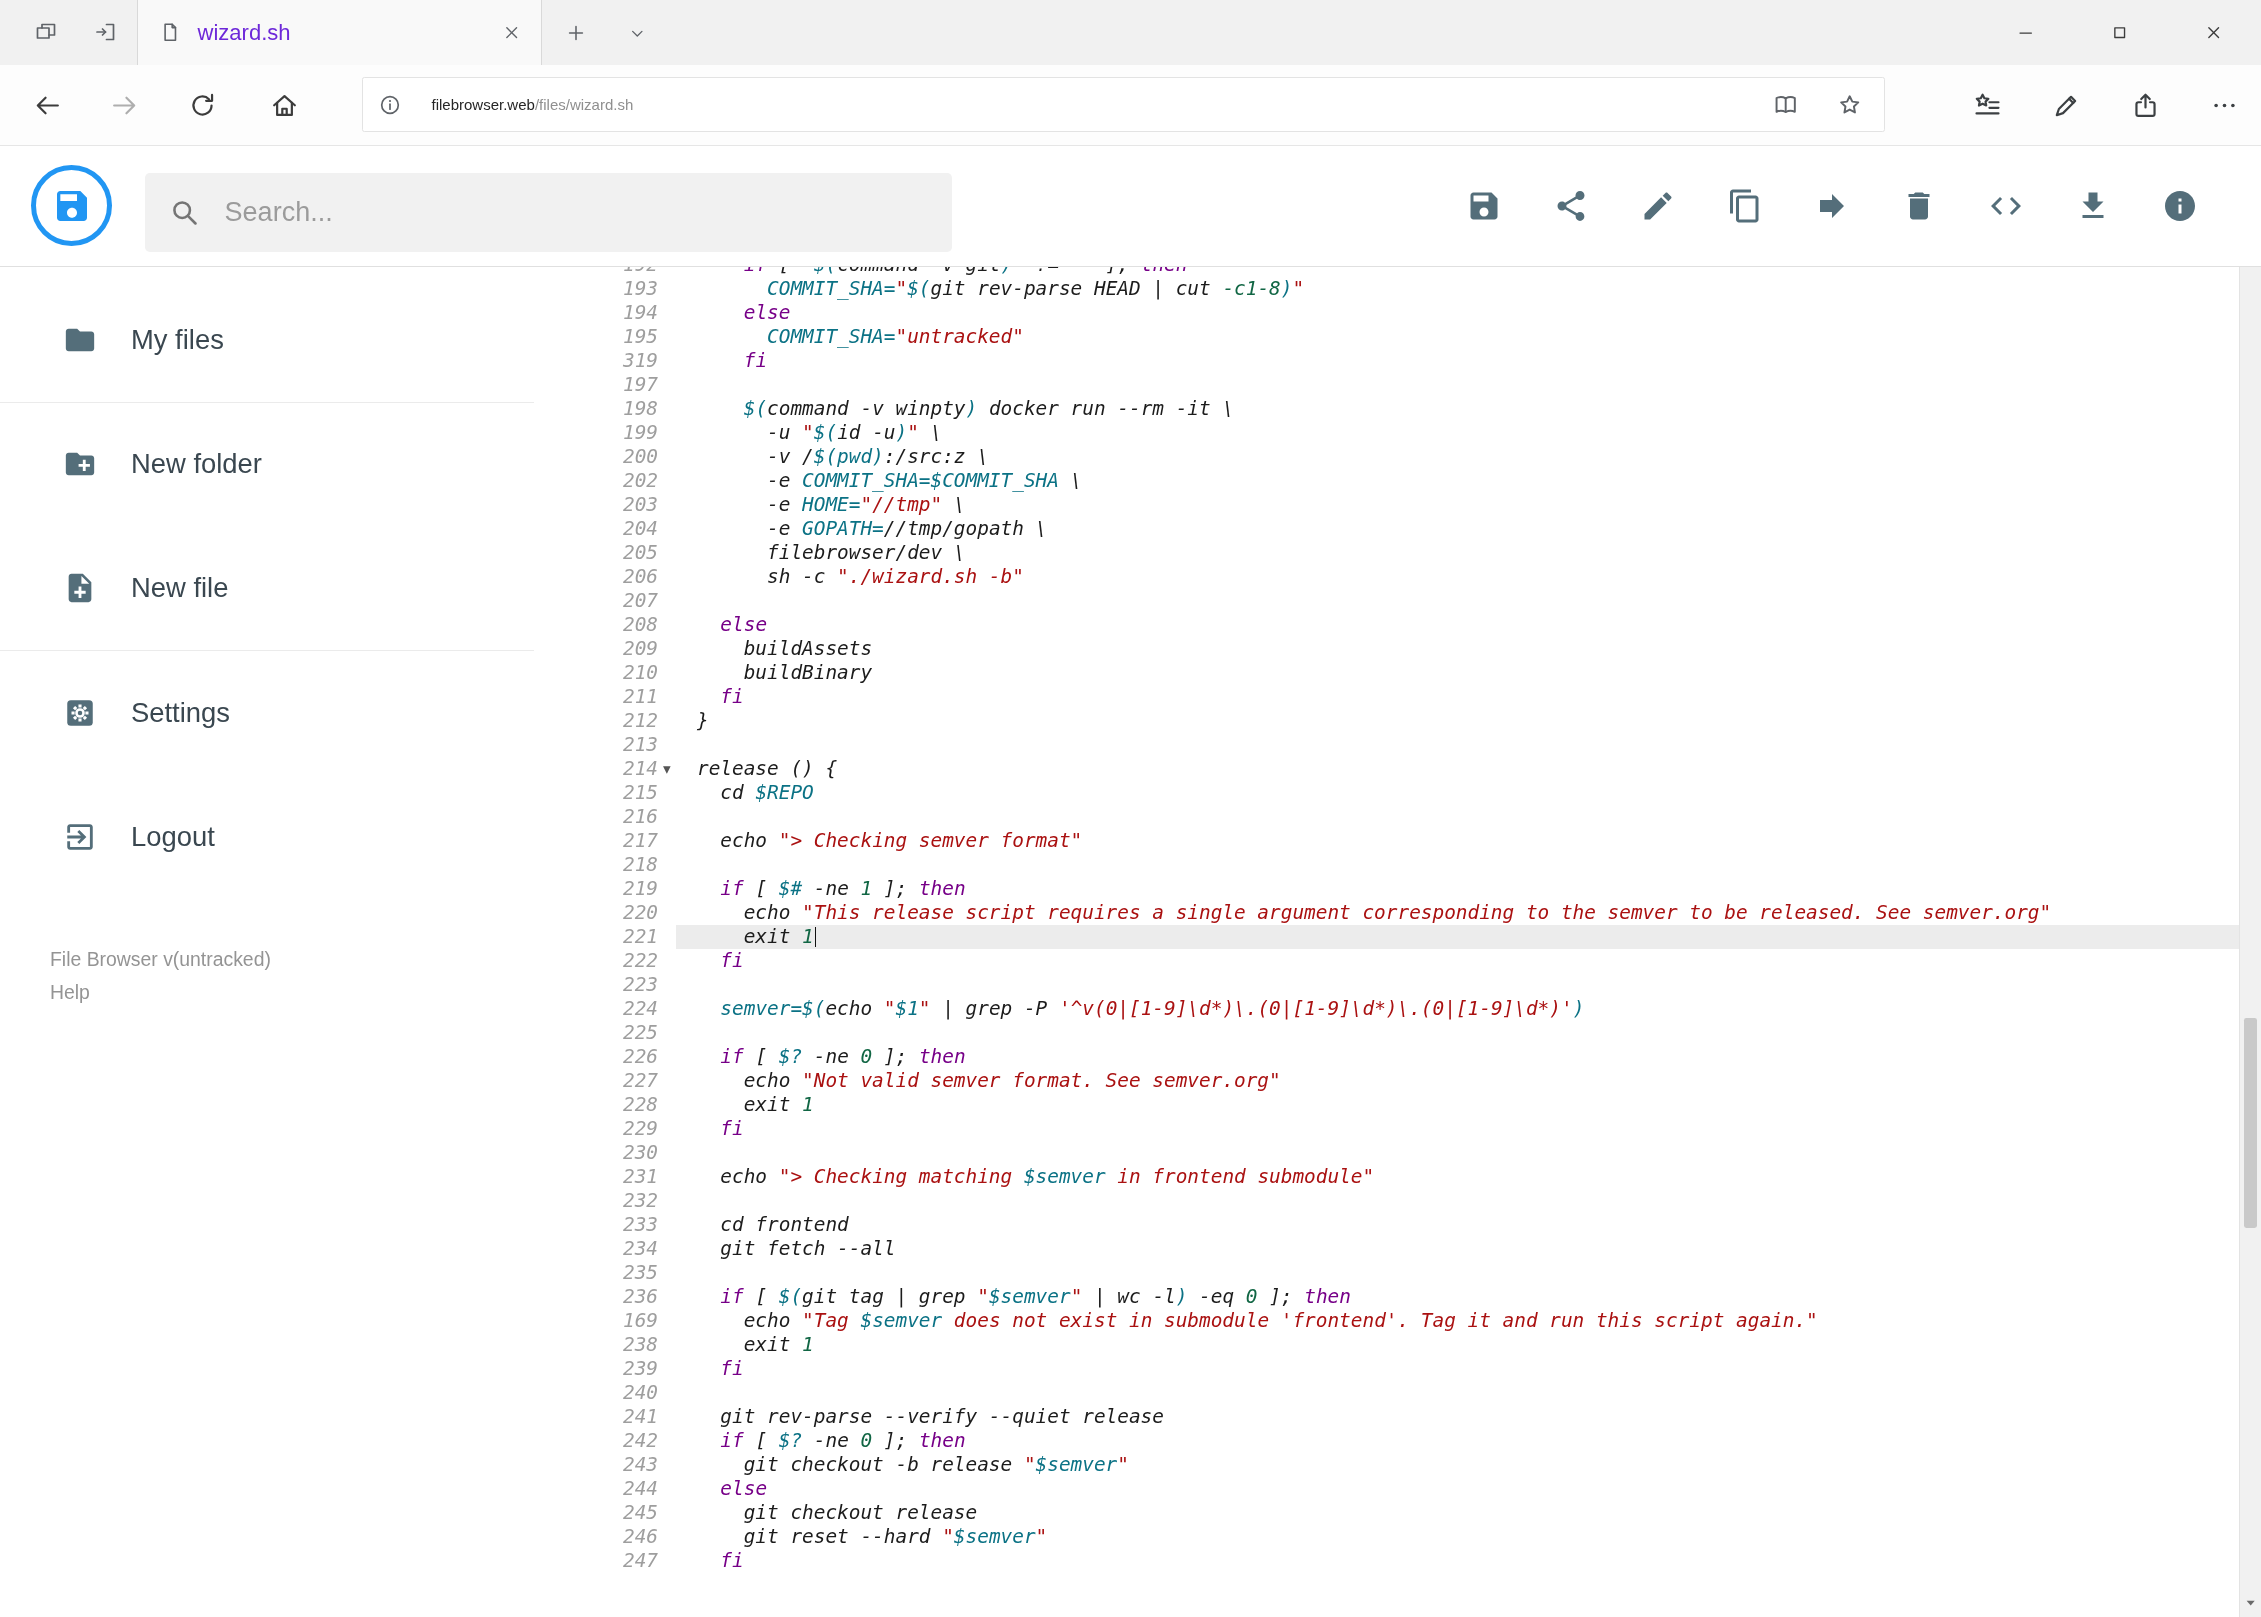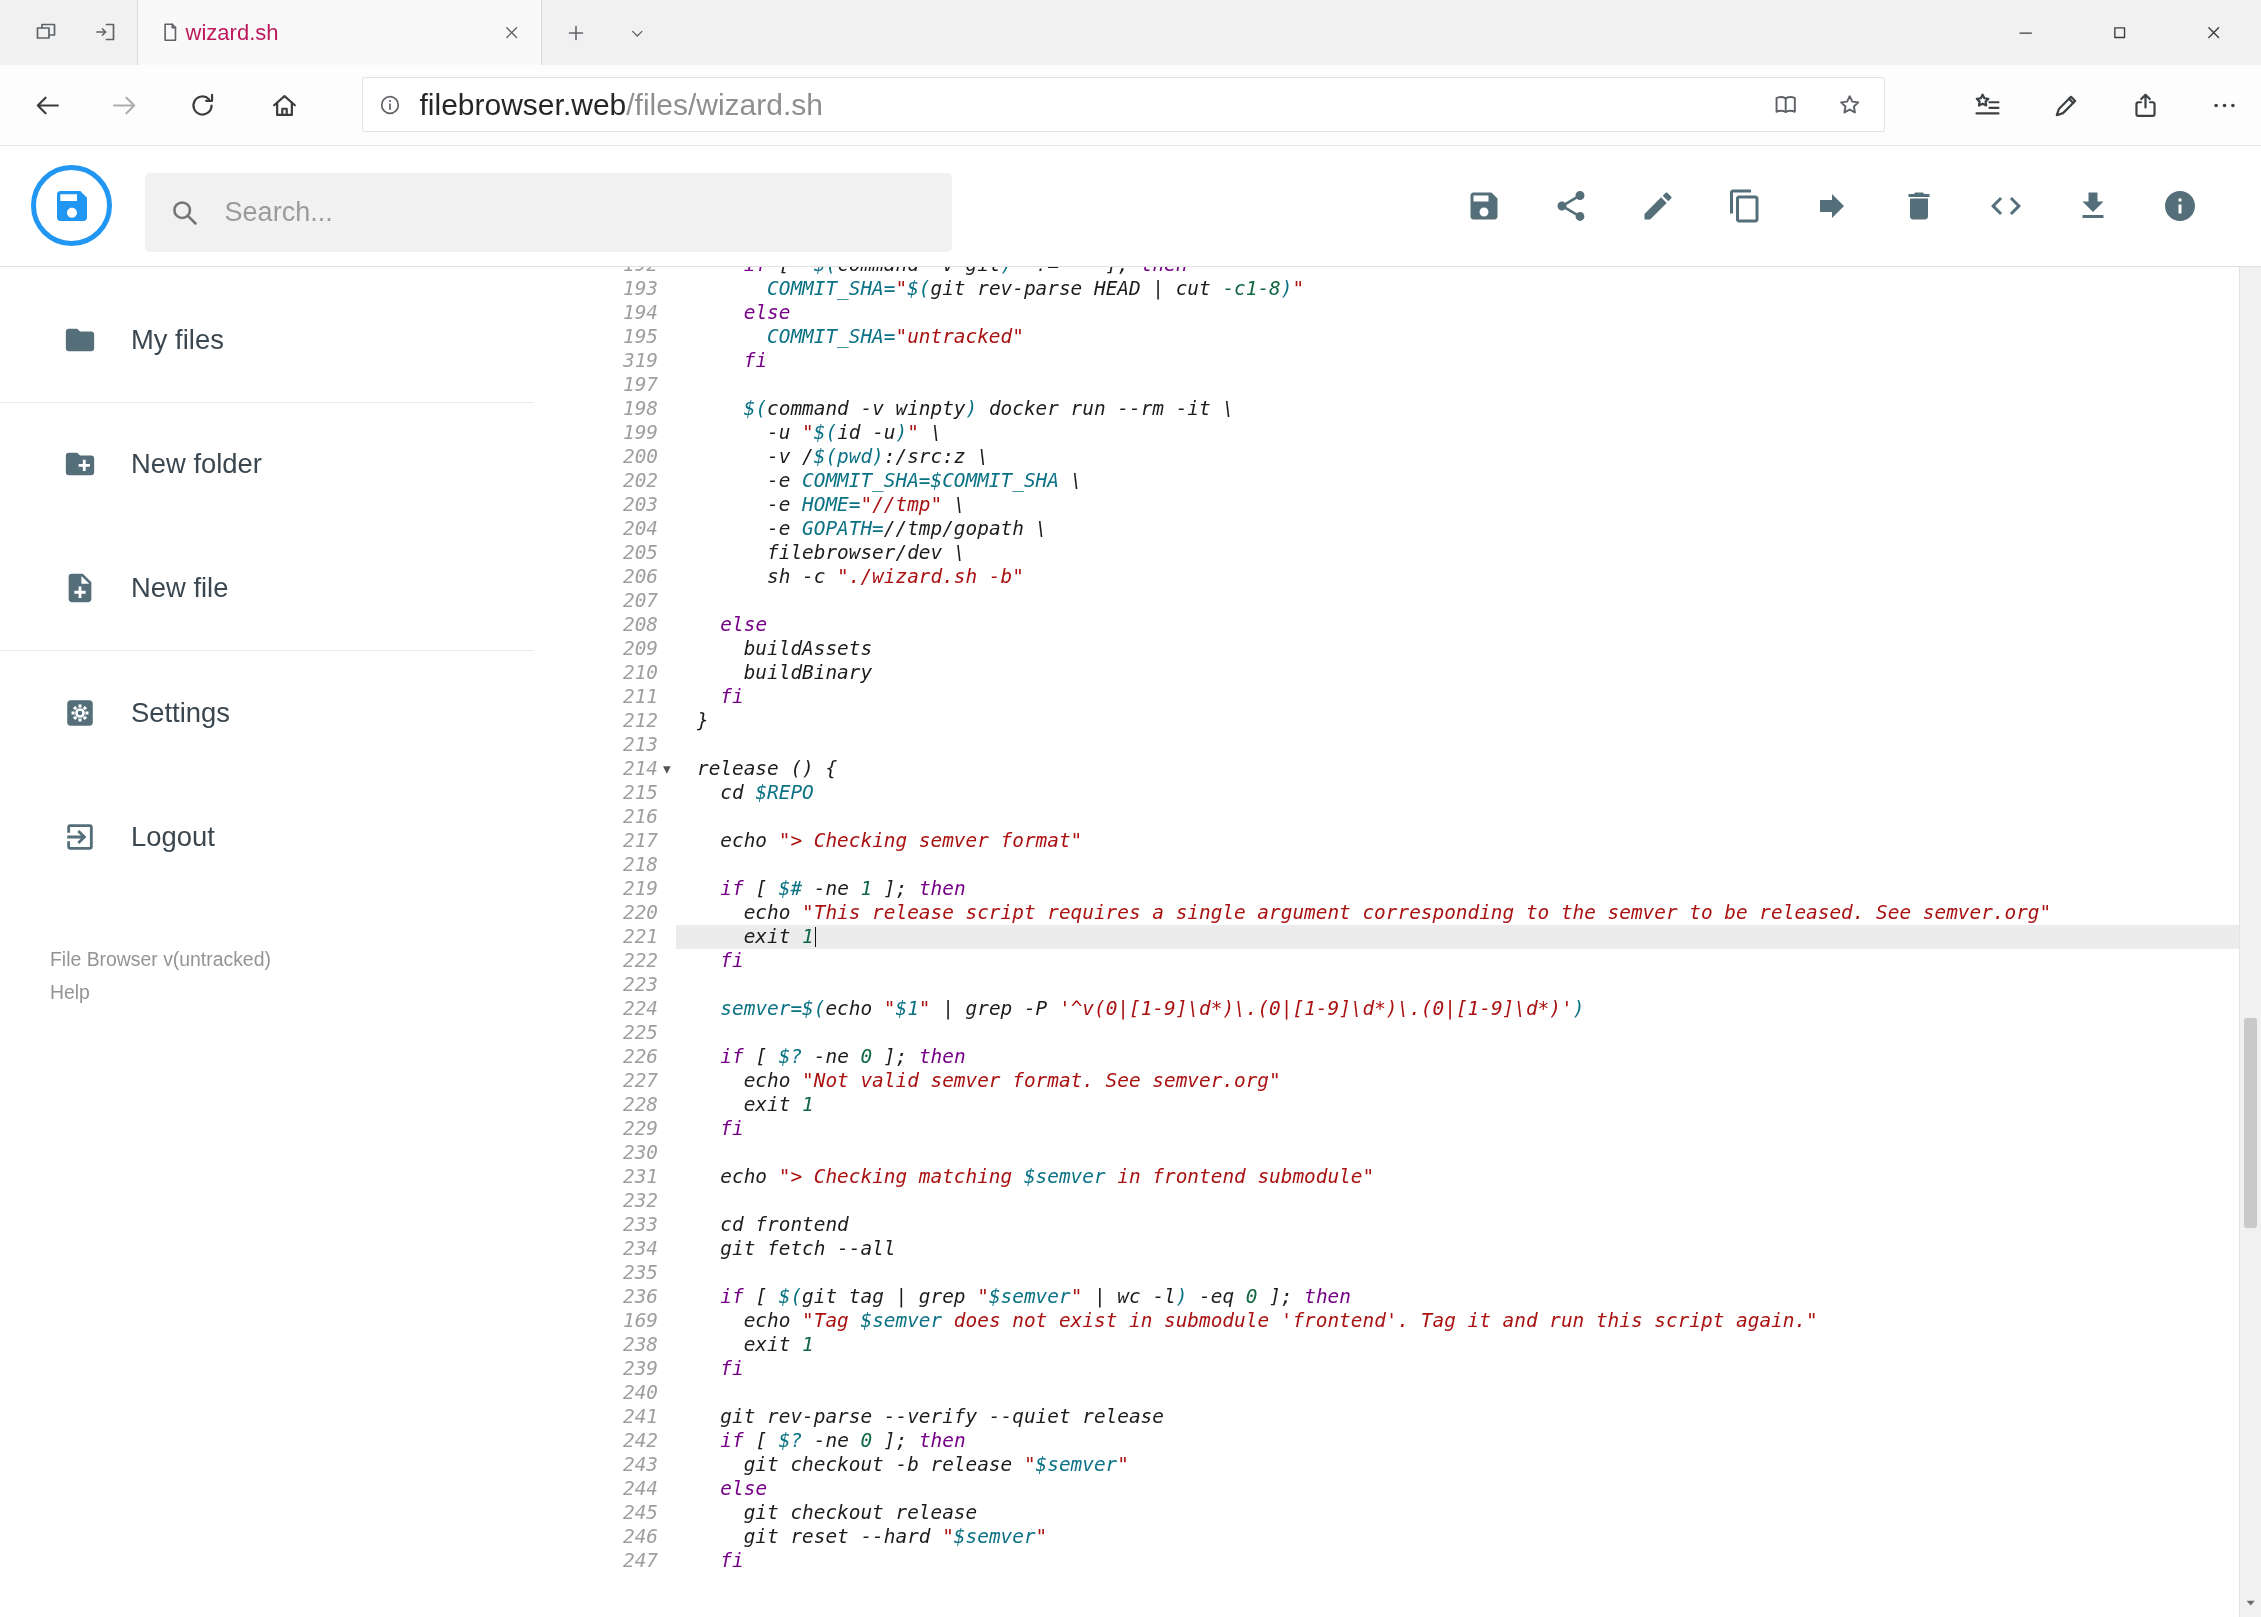--- a/index.html
+++ b/index.html
@@ -10,34 +10,34 @@
   .st{fill:none;stroke:currentColor;stroke-width:1.7;stroke-linecap:round;stroke-linejoin:round;}
   .fl{fill:currentColor;stroke:none;}
 
   
   .tabbar{position:absolute;left:0;top:0;right:0;height:65px;background:#f1f1f1;}
   .tb-btn{position:absolute;top:20px;width:24px;height:24px;color:#5f6368;cursor:pointer;}
   .tab{position:absolute;left:137px;top:0;width:405px;height:65px;background:#f9f9f9;
        border-left:0.8px solid #d9d9d9;border-right:0.8px solid #d9d9d9;box-sizing:border-box;
        display:flex;align-items:center;}
   .tab-fav{width:22.6px;height:22.6px;color:#5f6368;margin-left:21px;}
-  .tab-title{margin-left:4px;font-size:22px;color:#be185d;}
+  .tab-title{margin-left:16px;font-size:22px;color:#6d28d9;}
   .tab-close{position:absolute;right:19.4px;top:22.6px;width:19.4px;height:19.4px;color:#5f6368;cursor:pointer;}
   .win-controls{position:absolute;right:0;top:0;height:65px;display:flex;}
   .win-btn{width:94px;height:65px;display:flex;align-items:center;justify-content:center;color:#3c3c3c;cursor:pointer;}
   .win-btn .ic{width:19.4px;height:19.4px;}
 
   
   .addrbar{position:absolute;left:0;top:65px;right:0;height:81px;background:#fdfdfd;border-bottom:0.8px solid #e6e6e6;box-sizing:border-box;}
   .nav-btn{position:absolute;top:25px;width:31px;height:31px;color:#3c3c3c;cursor:pointer;}
   .nav-btn.dim{color:#aeaeae;}
   .urlbox{position:absolute;left:362px;top:12px;width:1523px;height:55px;background:#fff;
           border:0.8px solid #e3e3e3;border-radius:2.4px;box-sizing:border-box;display:flex;align-items:center;cursor:text;}
   .url-info{width:24px;height:24px;color:#5f6368;margin-left:14.5px;flex:none;cursor:pointer;}
-  .url-text{margin-left:18px;font-size:30px;white-space:nowrap;}
+  .url-text{margin-left:30px;font-size:15px;white-space:nowrap;}
   .url-host{color:#262626;}
   .url-path{color:#8f8f8f;}
   .url-spacer{flex:1;}
   .url-ic{width:27.4px;height:27.4px;color:#5f6368;margin-right:36px;cursor:pointer;flex:none;}
   .url-ic:last-child{margin-right:21px;}
   .chrome-right{position:absolute;right:21px;top:25px;display:flex;gap:48px;color:#3c4043;}
   .chrome-right .ic{width:31px;height:31px;cursor:pointer;}
 
   
   .appheader{position:absolute;left:0;top:146px;right:0;height:120px;background:#fff;border-bottom:0.8px solid #e0e0e0;z-index:3;}

